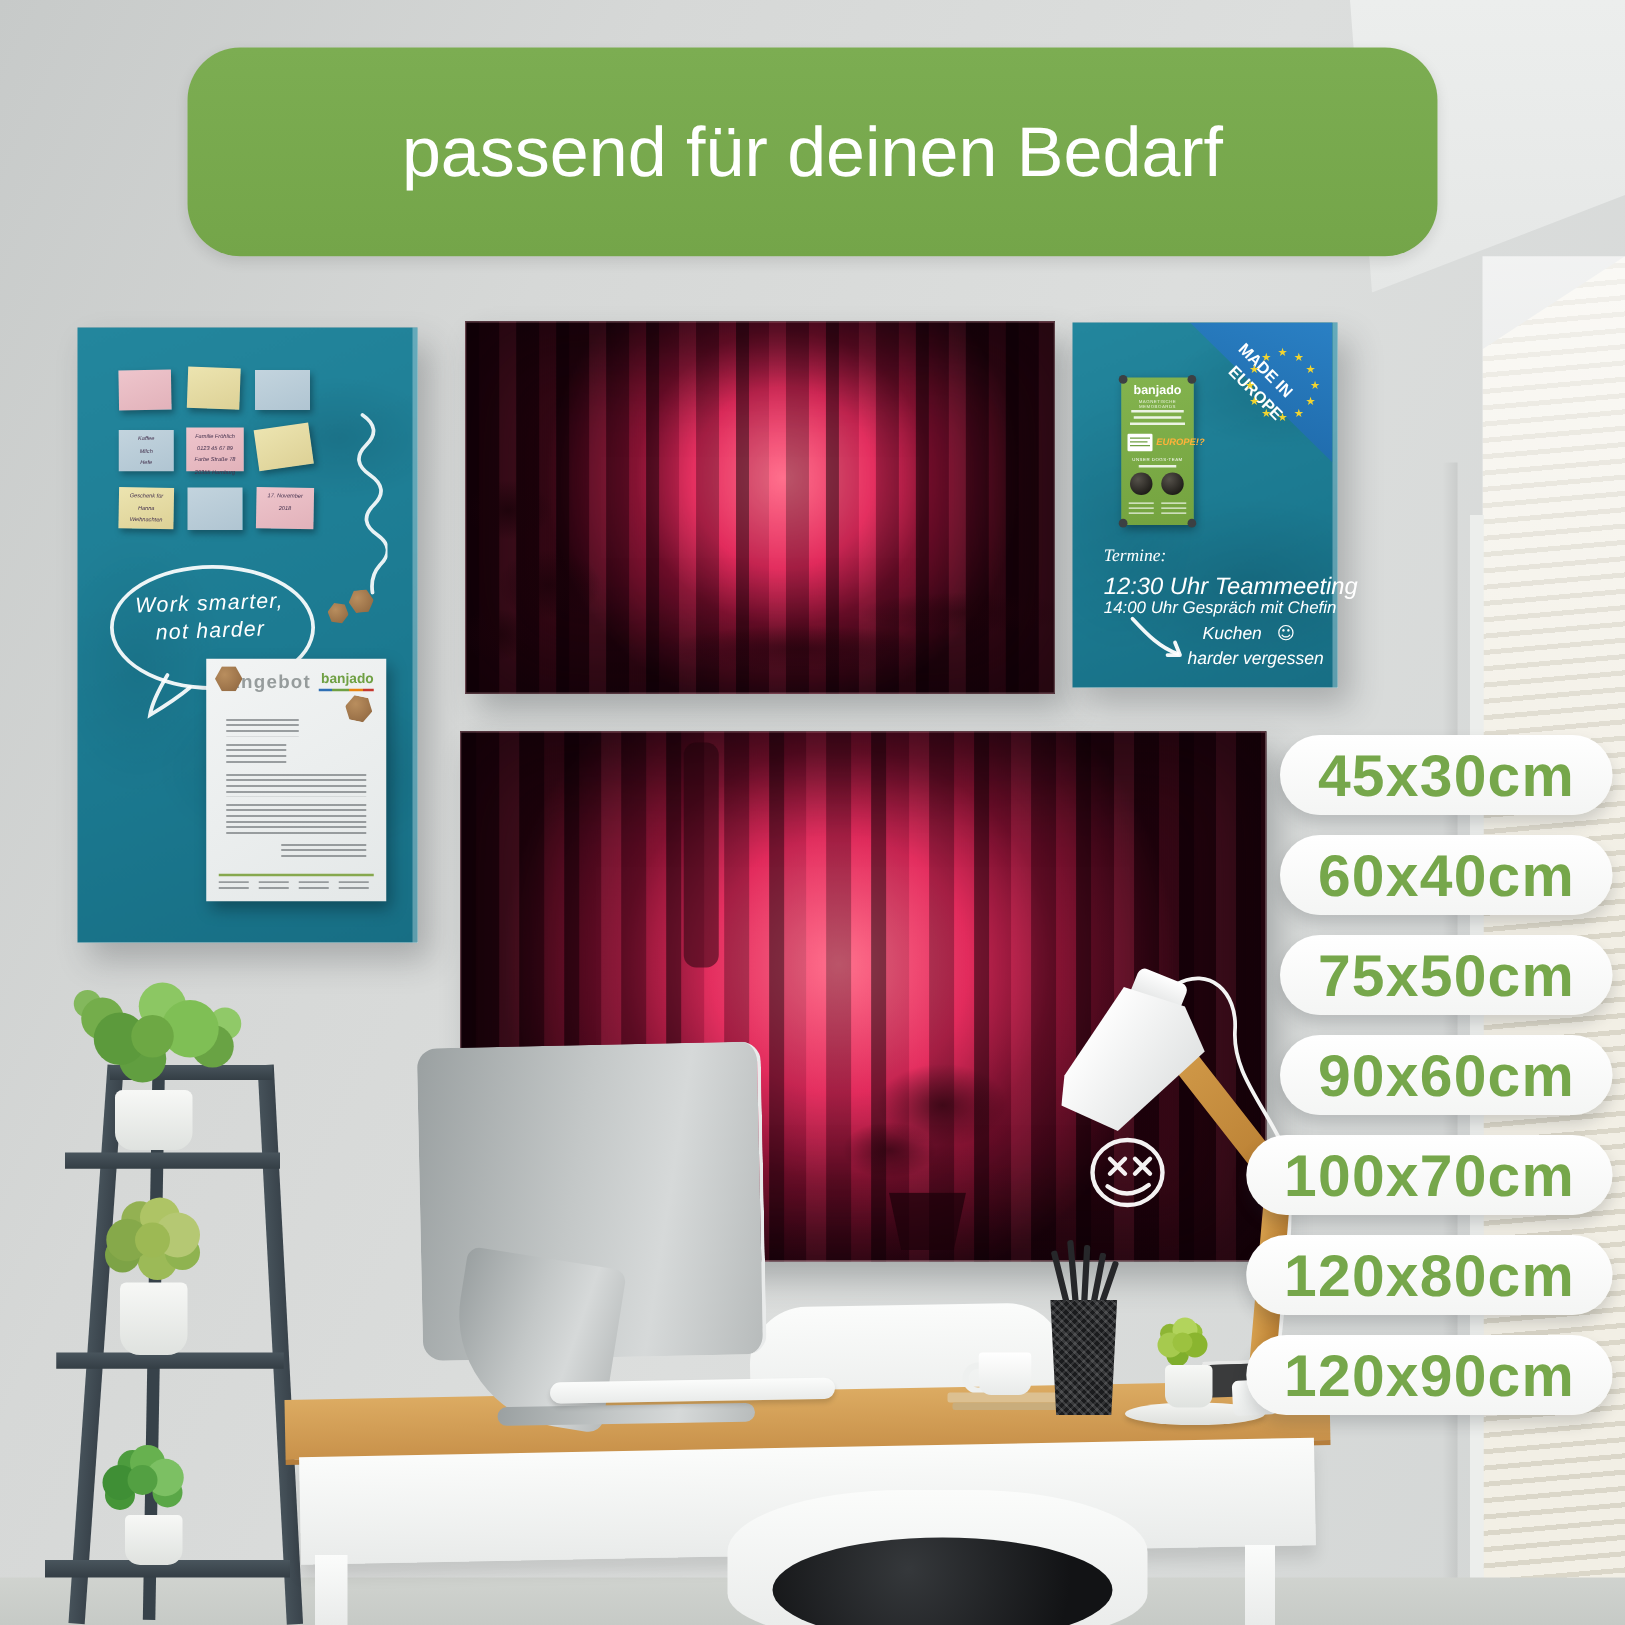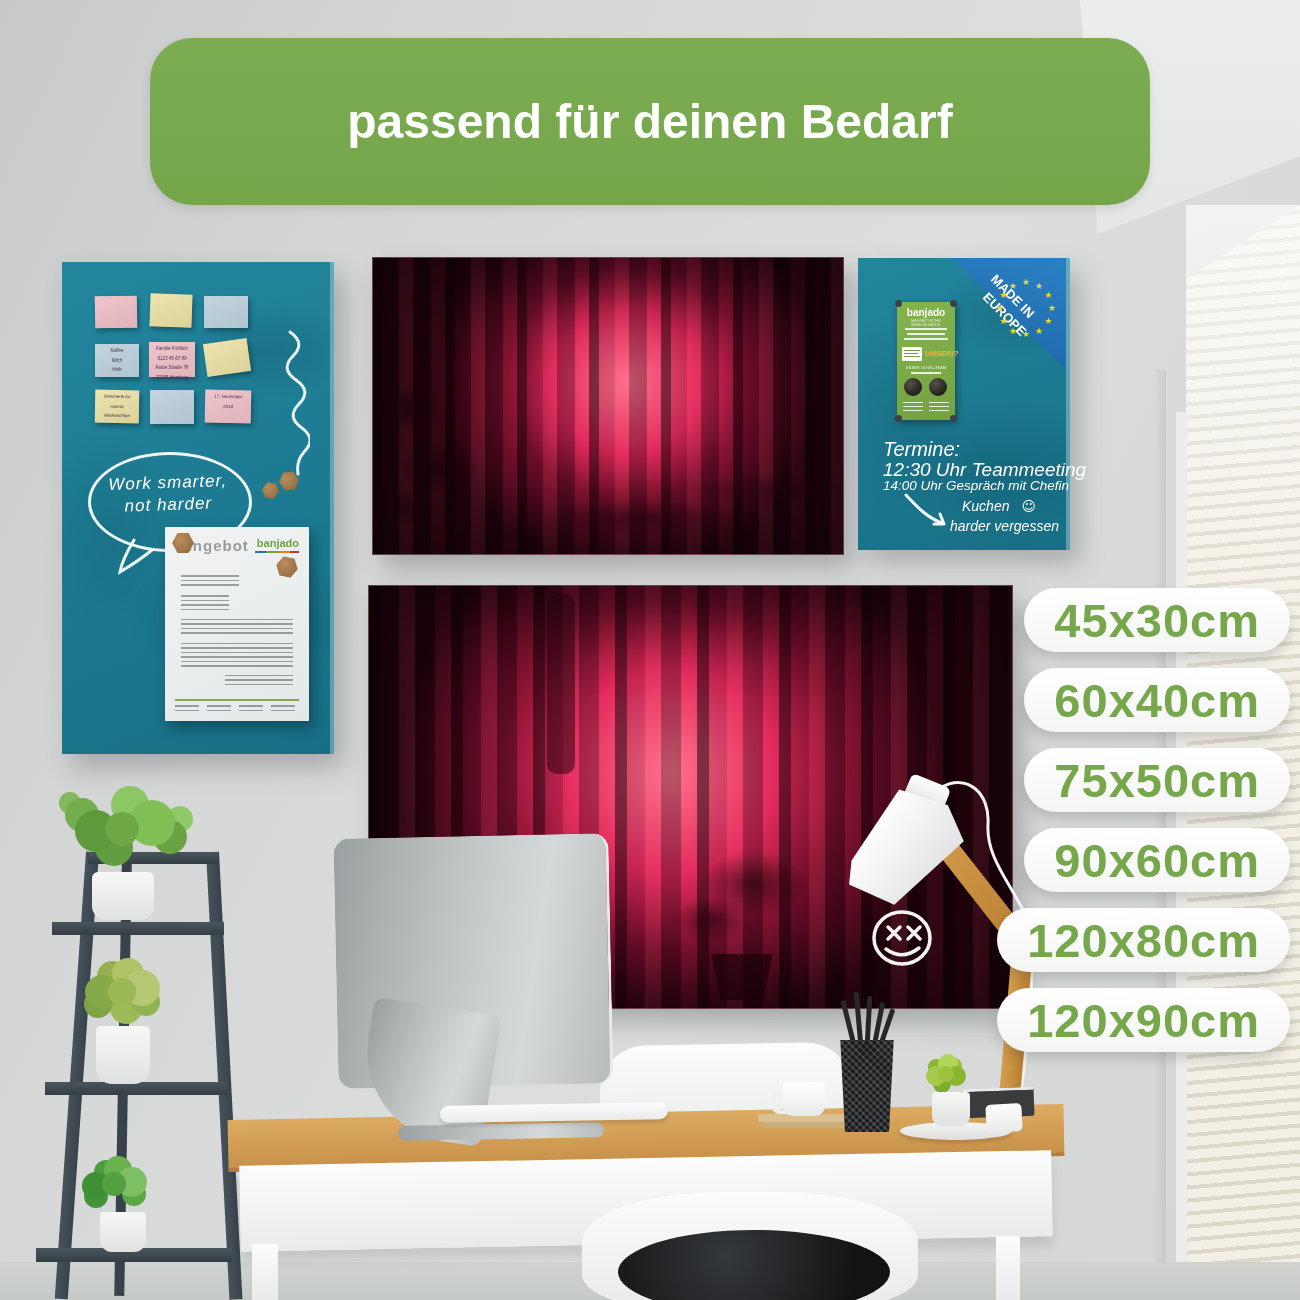--- a/index.html
+++ b/index.html
@@ -20,21 +20,21 @@
           background:linear-gradient(180deg,rgba(255,255,255,.65),rgba(255,255,255,0));}
   .window-frame{left:1176px;top:412px;width:11px;height:855px;background:#eceeec;}
   .floor{left:0;top:1262px;width:1300px;height:38px;
          background:linear-gradient(180deg,#d0d3cf,#c6cac6);}
   
   .banner{left:150px;top:38px;width:1000px;height:167px;border-radius:42px;
           background:linear-gradient(180deg,#7cad52,#74a549);
           box-shadow:0 4px 10px rgba(0,0,0,.10);
           display:flex;flex-direction:column;align-items:center;justify-content:center;color:#fff;}
   .banner .t1{font-size:63px;font-weight:700;letter-spacing:1px;line-height:66px;}
-  .banner .t2{font-size:48px;font-weight:700;line-height:54px;}
+  .banner .t2{font-size:56px;font-weight:400;line-height:54px;}
   
   .board{box-shadow:10px 14px 24px rgba(50,55,58,.28);}
   .teal{background:
       radial-gradient(ellipse 120px 70px at 78% 18%,rgba(0,30,45,.14),transparent 70%),
       radial-gradient(ellipse 170px 100px at 68% 72%,rgba(0,30,45,.16),transparent 70%),
       radial-gradient(ellipse 100px 150px at 18% 55%,rgba(0,30,45,.10),transparent 70%),
       linear-gradient(160deg,#23869d,#1b7990 60%,#176e84);
       border-right:4px solid rgba(255,255,255,.30);}
   .red-board{background:
       repeating-linear-gradient(90deg,rgba(10,0,4,.50) 0 10px,rgba(10,0,4,.12) 10px 26px,rgba(255,80,120,.14) 26px 40px,rgba(10,0,4,.28) 40px 58px,rgba(255,60,100,.08) 58px 72px),
@@ -210,34 +210,34 @@
     <div class="abs" style="left:0;top:5px;width:100%;text-align:center;color:#fff;font-weight:700;font-size:10px;">banjado</div>
     <div class="abs" style="left:0;top:17px;width:100%;text-align:center;color:#eaf3dd;font-size:3.5px;letter-spacing:.4px;">MAGNETISCHE MEMOBOARDS</div>
     <div class="abs bar" style="left:8px;top:26px;width:42px;height:1.5px;"></div>
     <div class="abs bar" style="left:10px;top:31px;width:38px;height:1.5px;"></div>
     <div class="abs bar" style="left:7px;top:36px;width:44px;height:1.5px;"></div>
     <div class="abs" style="left:5px;top:45px;width:20px;height:14px;background:#fff;border-radius:1px;">
       <div class="abs" style="left:2px;top:3px;width:16px;height:1px;background:#6fa043;"></div>
       <div class="abs" style="left:2px;top:6px;width:14px;height:1px;background:#6fa043;"></div>
       <div class="abs" style="left:2px;top:9px;width:16px;height:1px;background:#6fa043;"></div>
     </div>
-    <div class="abs" style="left:28px;top:47px;color:#ffb23a;font-size:7.5px;font-weight:700;font-style:italic;">UNSER!?</div>
+    <div class="abs" style="left:28px;top:47px;color:#ffb23a;font-size:7.5px;font-weight:700;font-style:italic;">EUROPE!?</div>
     <div class="abs" style="left:0;top:64px;width:100%;text-align:center;color:#fff;font-size:3.5px;letter-spacing:.4px;">UNSER DOGS-TEAM</div>
     <div class="abs bar" style="left:14px;top:70px;width:30px;height:1.5px;"></div>
     <div class="abs dog" style="left:7px;top:76px;width:18px;height:18px;"></div>
     <div class="abs dog" style="left:32px;top:76px;width:18px;height:18px;"></div>
     <div class="abs bar" style="left:6px;top:100px;width:20px;height:1px;"></div>
     <div class="abs bar" style="left:32px;top:100px;width:20px;height:1px;"></div>
     <div class="abs bar" style="left:6px;top:104px;width:20px;height:1px;"></div>
     <div class="abs bar" style="left:32px;top:104px;width:20px;height:1px;"></div>
     <div class="abs bar" style="left:6px;top:108px;width:20px;height:1px;"></div>
     <div class="abs bar" style="left:32px;top:108px;width:20px;height:1px;"></div>
   </div>
 
-  <div class="abs hand" style="left:883px;top:438px;font-size:20px;z-index:3;">Termine:</div>
+  <div class="abs hand" style="left:883px;top:438px;font-size:14px;z-index:3;font-family:Liberation Serif, serif;">Termine:</div>
   <div class="abs hand" style="left:883px;top:459px;font-size:19px;z-index:3;">12:30 Uhr Teammeeting</div>
   <div class="abs hand" style="left:883px;top:478px;font-size:13.5px;z-index:3;">14:00 Uhr Gespräch mit Chefin</div>
   <svg class="abs" style="left:900px;top:492px;z-index:3;" width="54" height="40" viewBox="0 0 54 40">
     <path d="M6 3 C 18 16 28 26 42 31" fill="none" stroke="rgba(255,255,255,.95)" stroke-width="3" stroke-linecap="round"></path>
     <path d="M34 32 L 44 32 L 40 22" fill="none" stroke="rgba(255,255,255,.95)" stroke-width="3" stroke-linecap="round" stroke-linejoin="round"></path>
   </svg>
   <div class="abs hand" style="left:962px;top:498px;font-size:14px;z-index:3;">
     <span>Kuchen</span>
     <span style="font-family:'DejaVu Sans',sans-serif;font-style:normal;margin-left:8px;">☺</span>
   </div>
@@ -331,20 +331,23 @@
     <div class="pill">
         <span>60x40cm</span>
       </div>
     <div class="pill">
         <span>75x50cm</span>
       </div>
     <div class="pill">
         <span>90x60cm</span>
       </div>
     <div class="pill">
+        <span>100x70cm</span>
+      </div>
+    <div class="pill">
         <span>120x80cm</span>
       </div>
     <div class="pill">
         <span>120x90cm</span>
       </div>
   </div>
 
 </div>
 
 </body></html>

